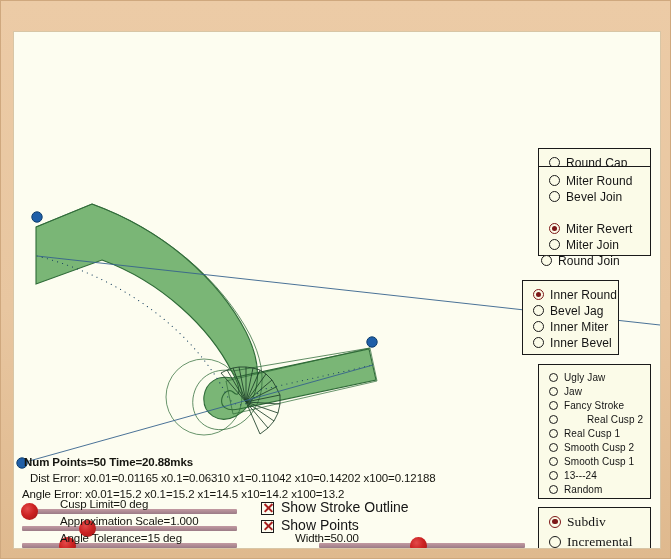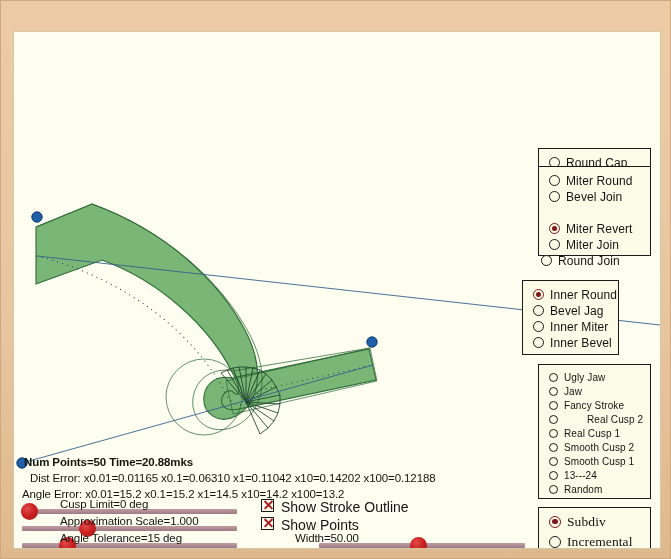--- a/index.html
+++ b/index.html
@@ -186,21 +186,21 @@
     width: 17px; height: 17px;
     border-radius: 50%;
     background: radial-gradient(circle at 38% 34%, #e24a4a 0%, #cc2222 45%, #9d1414 100%);
     z-index: 2;
   }
 
   
   .cbox {
     position: absolute;
     display: flex;
-    align-items: flex-start;
+    align-items: flex-end;
     white-space: nowrap;
   }
   .cbox-square {
     position: relative;
     width: 13px; height: 13px;
     border: 1.6px solid #1a1a1a;
     box-sizing: border-box;
     background: #fdfdf0;
     flex: 0 0 auto;
   }

